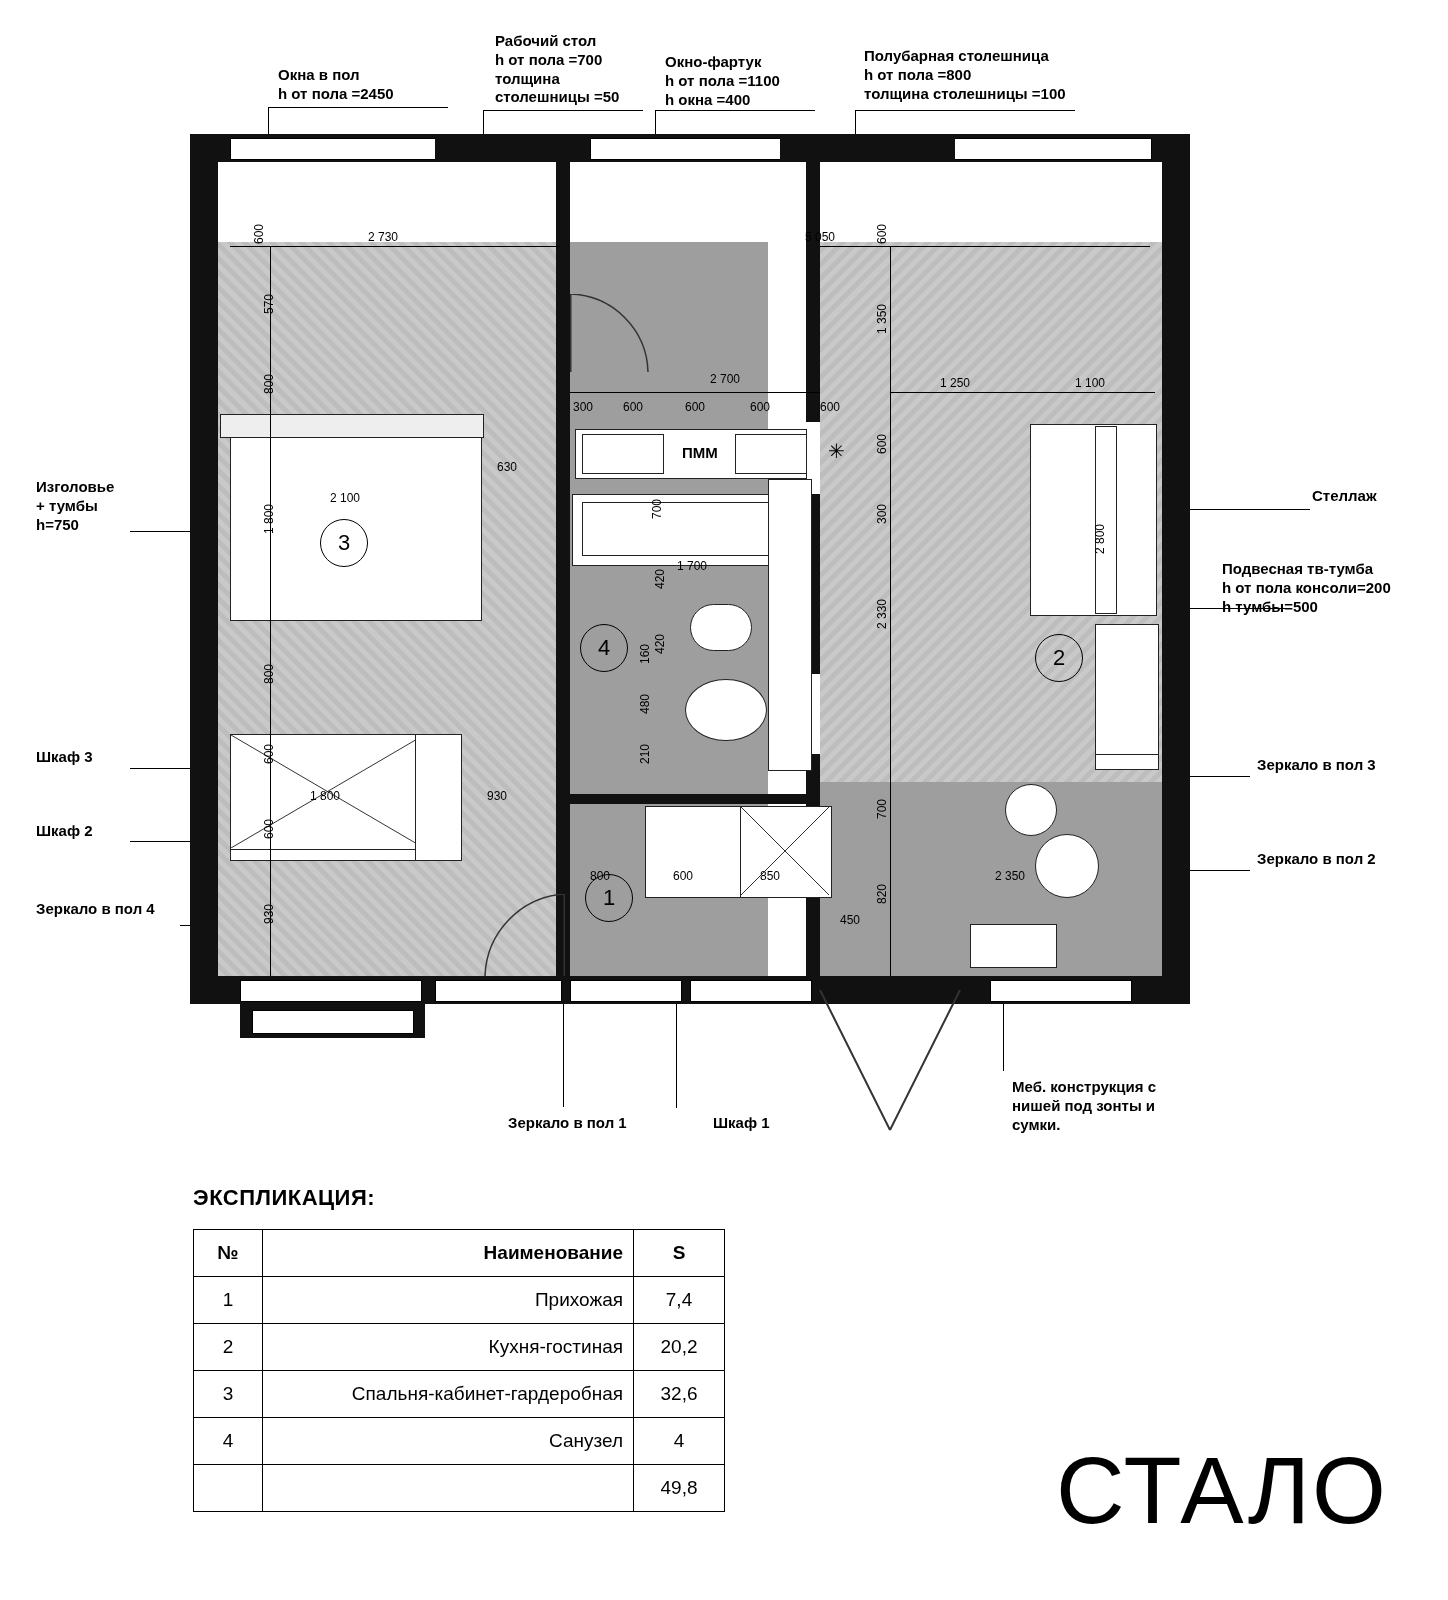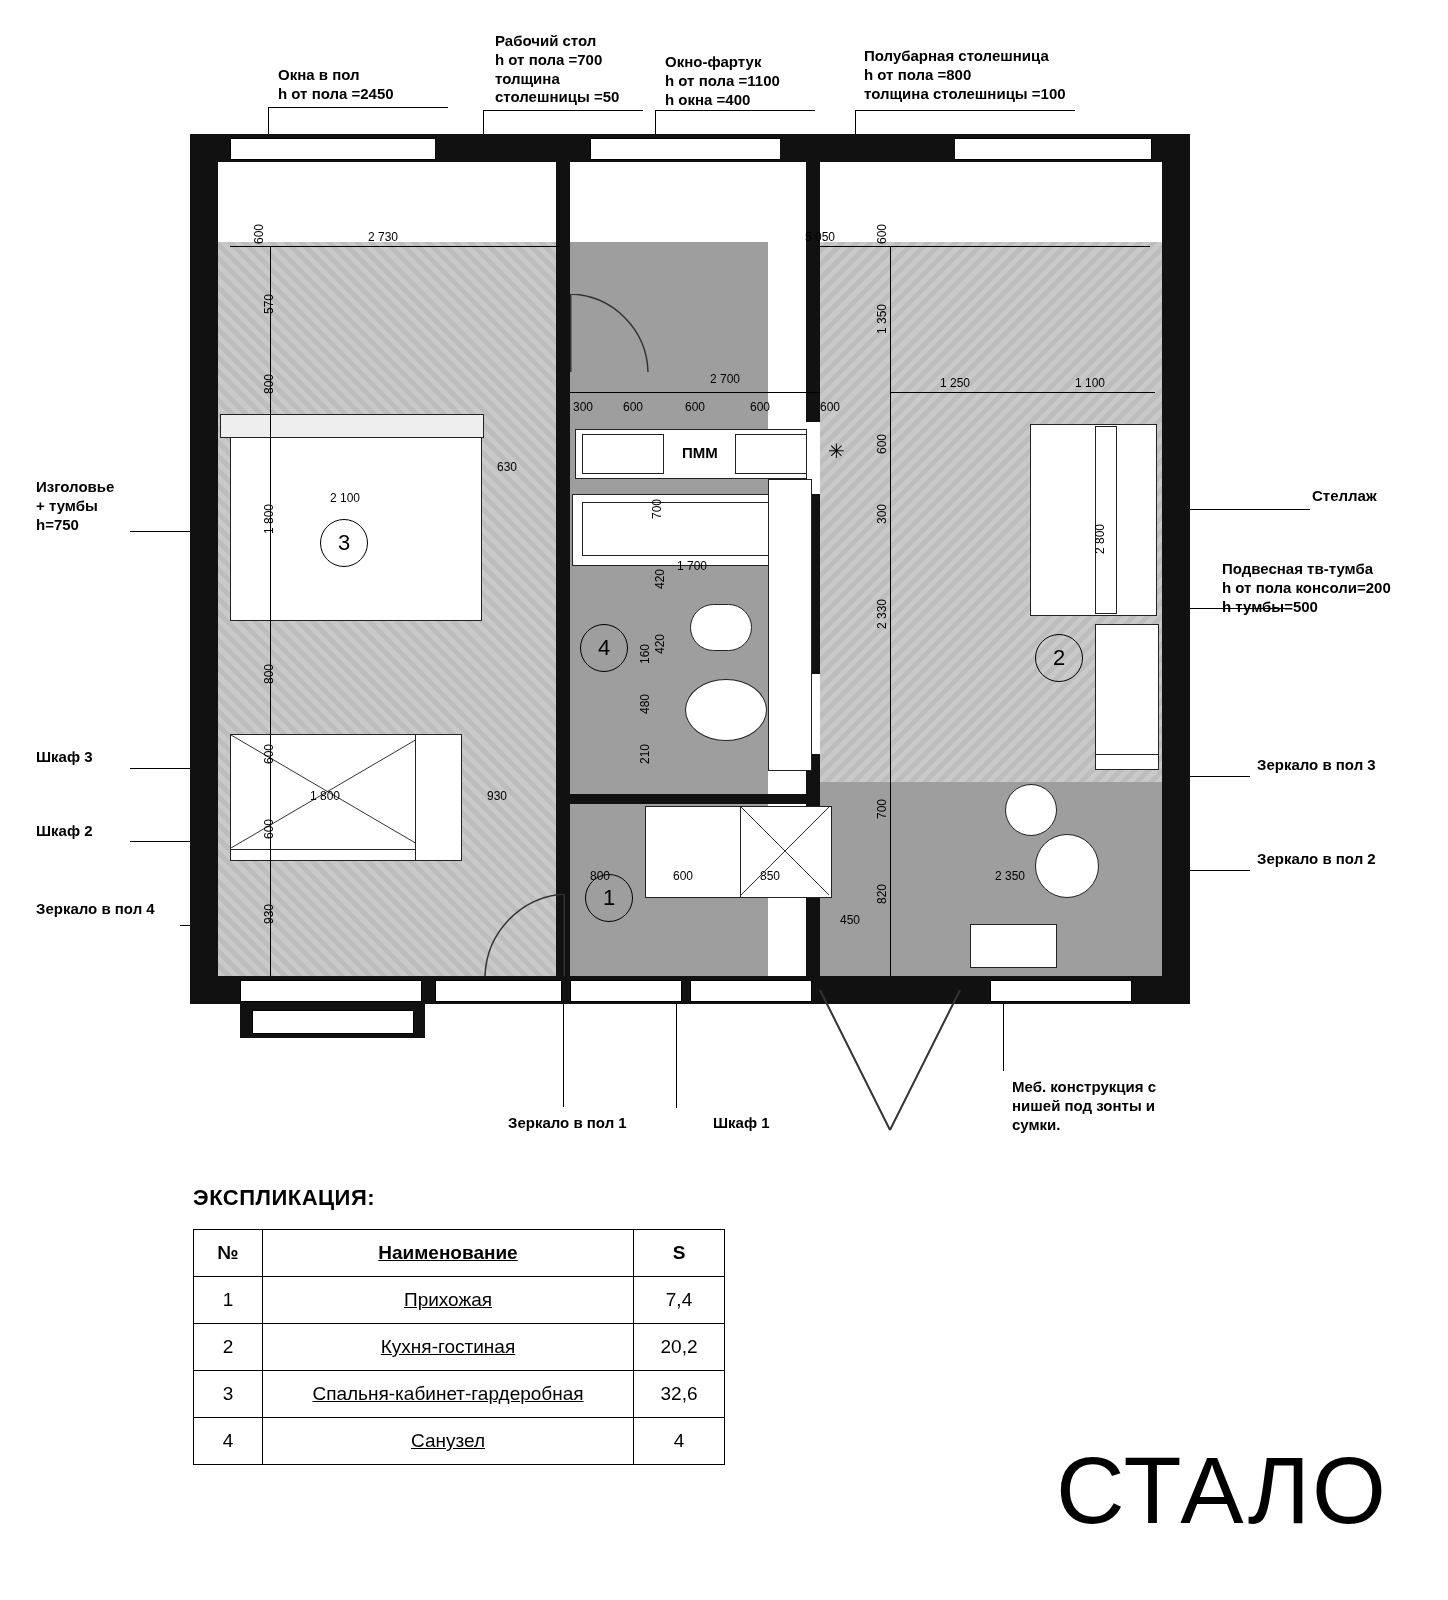--- a/index.html
+++ b/index.html
@@ -40,21 +40,21 @@
   .circ{position:absolute;width:46px;height:46px;border:1.5px solid #000;border-radius:50%;
         display:flex;align-items:center;justify-content:center;font-size:22px;background:rgba(255,255,255,0.0);}
 
   
   #explication{position:absolute;left:193px;top:1185px;}
   #explication .title{font-size:22px;font-weight:bold;margin-bottom:18px;letter-spacing:0.5px;}
   table{border-collapse:collapse;}
   td,th{border:1.5px solid #000;font-size:19px;padding:12px 10px;}
   th{font-weight:bold;}
   .c-num{width:48px;text-align:center;}
-  .c-name{width:350px;text-align:center;text-decoration:underline;}
+  .c-name{width:350px;text-align:right;}
   .c-s{width:70px;text-align:center;}
   #stalo{position:absolute;right:60px;bottom:55px;font-size:95px;letter-spacing:2px;
          font-family:"Liberation Sans", sans-serif;font-weight:400;margin-top:29px;}
 </style>
 </head>
 <body>
 
 <div class="abs lbl" style="left:278px;top:66px;">Окна в пол
 h от пола =2450</div>
 <div class="leader hline" style="left:268px;top:107px;width:180px;"></div>
@@ -334,17 +334,22 @@
       <tr>
         <td class="c-num">3</td>
         <td class="c-name">Спальня-кабинет-гардеробная</td>
         <td class="c-s">32,6</td>
       </tr>
       <tr>
         <td class="c-num">4</td>
         <td class="c-name">Санузел</td>
         <td class="c-s">4</td>
       </tr>
+      <tr>
+        <td class="c-num"></td>
+        <td class="c-name"></td>
+        <td class="c-s">49,8</td>
+      </tr>
     </tbody>
   </table>
 </div>
 
 <div id="stalo">СТАЛО</div>
 
 </body></html>

